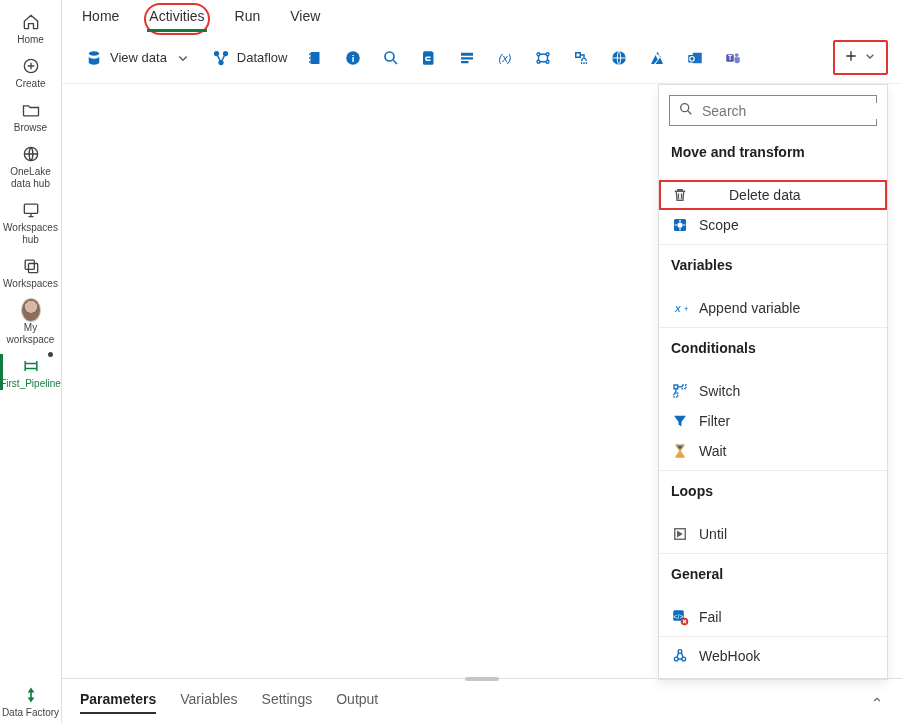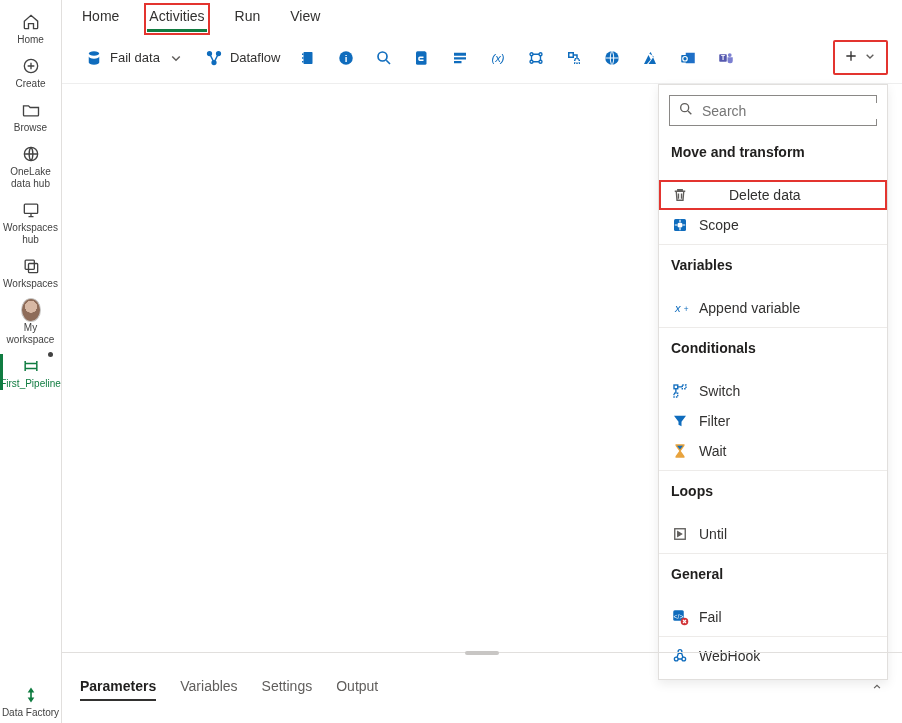--- a/index.html
+++ b/index.html
@@ -18,21 +18,21 @@
 .avatar { width: 24px; height: 24px; border-radius: 50%; background: radial-gradient(circle at 50% 35%, #d7b8a4 0 35%, #8e6c59 36% 100%); border: 1px solid #c8c6c4; }
 
 
 .main { flex: 1; display: flex; flex-direction: column; min-width: 0; }
 
 
 .tabs { display: flex; align-items: center; gap: 26px; padding: 6px 18px 0; height: 32px; font-size: 14px; color: #323130; }
 .tab { position: relative; padding: 2px 2px 8px; cursor: pointer; }
 .tab.active { font-weight: 400; }
 .tab.active::after { content: ""; position: absolute; left: 0; right: 0; bottom: 0; height: 3px; background: #107c41; }
-.tab.highlight { outline: 2px solid #e3342f; outline-offset: 1px; border-radius: 0; }
+.tab.highlight { outline: 2px solid #e3342f; outline-offset: 1px; border-radius: 13px; }
 
 
 .toolbar { display: flex; align-items: center; gap: 2px; padding: 8px 14px; border-bottom: 1px solid #eee; }
 .tgroup { display: flex; align-items: center; gap: 6px; padding: 4px 8px; border-radius: 4px; cursor: pointer; }
 .ticon { width: 20px; height: 20px; display: flex; align-items: center; justify-content: center; }
 .ticon svg { width: 18px; height: 18px; }
 .toolbar-spacer { flex: 1; }
 .plus-box { border: 2px solid #e3342f; border-radius: 2px; padding: 6px 8px; display: flex; align-items: center; gap: 3px; cursor: pointer; }
 .plus-box svg { width: 16px; height: 16px; }
 
@@ -43,21 +43,21 @@
 .panel { position: absolute; top: 0; right: 14px; width: 230px; background: #fff; border: 1px solid #e1dfdd; box-shadow: 0 4px 10px rgba(0,0,0,.08); }
 .search { display: flex; align-items: center; gap: 8px; border: 1px solid #8a8886; margin: 10px; padding: 5px 8px; }
 .search input { border: none; outline: none; flex: 1; font-size: 14px; }
 .phead { padding: 8px 12px 20px; font-weight: 600; font-size: 14px; color: #201f1e; }
 .pitem { display: flex; align-items: center; gap: 10px; padding: 6px 12px; cursor: pointer; font-size: 14px; }
 .pitem .pi { width: 18px; height: 18px; display: flex; align-items: center; justify-content: center; }
 .pitem.highlight { outline: 2px solid #e3342f; outline-offset: -2px; gap: 40px; }
 .sep { height: 1px; background: #edebe9; margin: 4px 0; }
 
 
-.btabs { border-top: 1px solid #e1dfdd; display: flex; align-items: center; gap: 24px; padding: 25px 18px; font-size: 14px; position: relative; }
+.btabs { border-top: 1px solid #e1dfdd; display: flex; align-items: center; gap: 24px; padding: 12px 18px; font-size: 14px; position: relative; }
 .btab { cursor: pointer; color: #605e5c; padding-bottom: 4px; }
 .btab.active { color: #201f1e; font-weight: 600; position: relative; }
 .btab.active::after { content: ""; position: absolute; left: 0; right: 0; bottom: -3px; height: 2px; background: #323130; }
 .btabs .chev { position: absolute; right: 18px; cursor: pointer; color: #605e5c; }
 .grip { position: absolute; left: 50%; top: -2px; width: 34px; height: 4px; background: #c8c6c4; transform: translateX(-50%); border-radius: 2px; }
 </style>
 </head>
 <body>
 
 <nav class="rail">
@@ -149,21 +149,21 @@
     <div class="tab">View</div>
   </div>
 
   <div class="toolbar">
     <div class="tgroup">
       <span class="ticon">
           <svg viewBox="0 0 24 24">
             <path fill="#0f6cbd" d="M5 6c0-1.6 3-3 7-3s7 1.4 7 3-3 3-7 3-7-1.4-7-3zm0 4c0 1.6 3 3 7 3s7-1.4 7-3v4c0 1.6-3 3-7 3s-7-1.4-7-3zm0 8c0 1.6 3 3 7 3s7-1.4 7-3v-4c0 1.6-3 3-7 3s-7-1.4-7-3z"></path>
           </svg>
         </span>
-      <span>Fail data</span>
+      <span>View data</span>
       <span class="ticon">
           <svg viewBox="0 0 24 24" fill="none" stroke="#605e5c" stroke-width="2">
             <path d="M7 10l5 5 5-5"></path>
           </svg>
         </span>
     </div>
     <div class="tgroup">
       <span class="ticon">
           <svg viewBox="0 0 24 24" fill="none" stroke="#0f6cbd" stroke-width="2">
             <circle cx="6" cy="6" r="2.5" fill="#0f6cbd"></circle>

